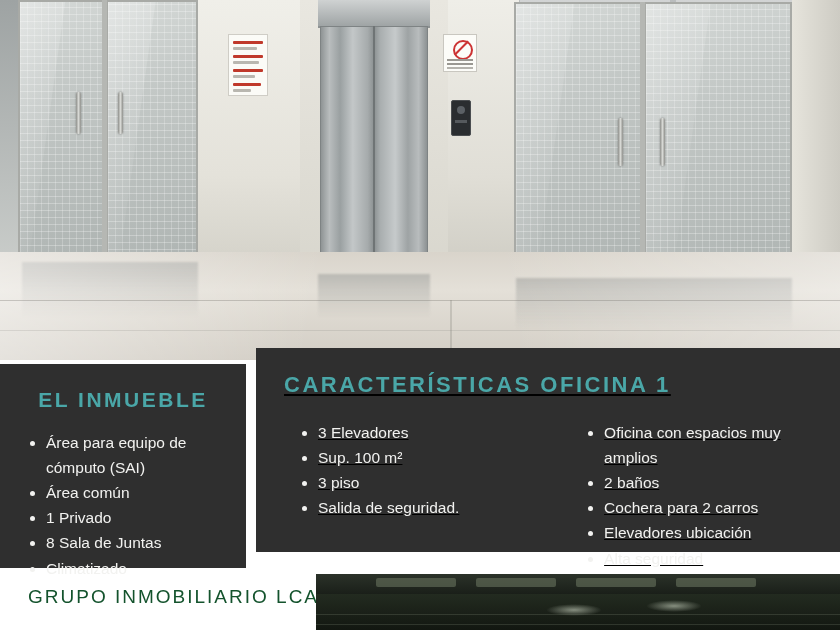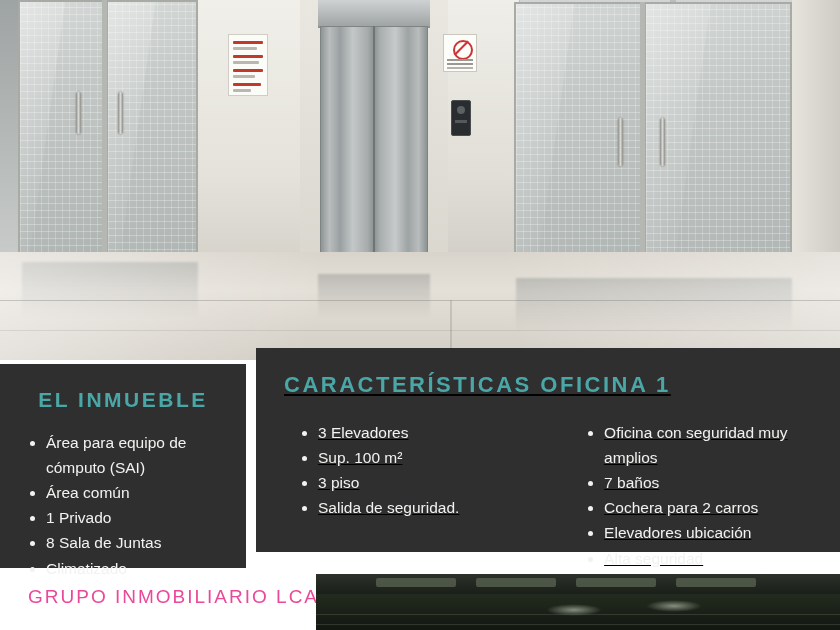--- a/index.html
+++ b/index.html
@@ -262,21 +262,21 @@
 
   
   .footer-brand {
     position: absolute;
     left: 0; top: 574px; width: 300px; height: 56px;
     background: #ffffff;
   }
   .footer-brand .brand {
     position: absolute;
     left: 28px; top: 12px;
-    color: #ec4899;
+    color: #14532d;
     font-size: 19px;
     letter-spacing: 2px;
     font-weight: normal;
     white-space: nowrap;
   }
   .footer-photo {
     position: absolute;
     left: 316px; top: 574px; width: 524px; height: 56px;
     background: #0f1410;
     overflow: hidden;
@@ -393,22 +393,22 @@
       <div class="col-a">
         <ul>
           <li>3 Elevadores</li>
           <li>Sup. 100 m²</li>
           <li>3 piso</li>
           <li>Salida de seguridad.</li>
         </ul>
       </div>
       <div class="col-b">
         <ul>
-          <li>Oficina con seguridad muy amplios</li>
-          <li>7 baños</li>
+          <li>Oficina con espacios muy amplios</li>
+          <li>2 baños</li>
           <li>Cochera para 2 carros</li>
           <li>Elevadores ubicación</li>
           <li>Alta seguridad</li>
         </ul>
       </div>
     </div>
   </div>
 
   <div class="footer-brand">
     <div class="brand">GRUPO INMOBILIARIO LCA</div>

